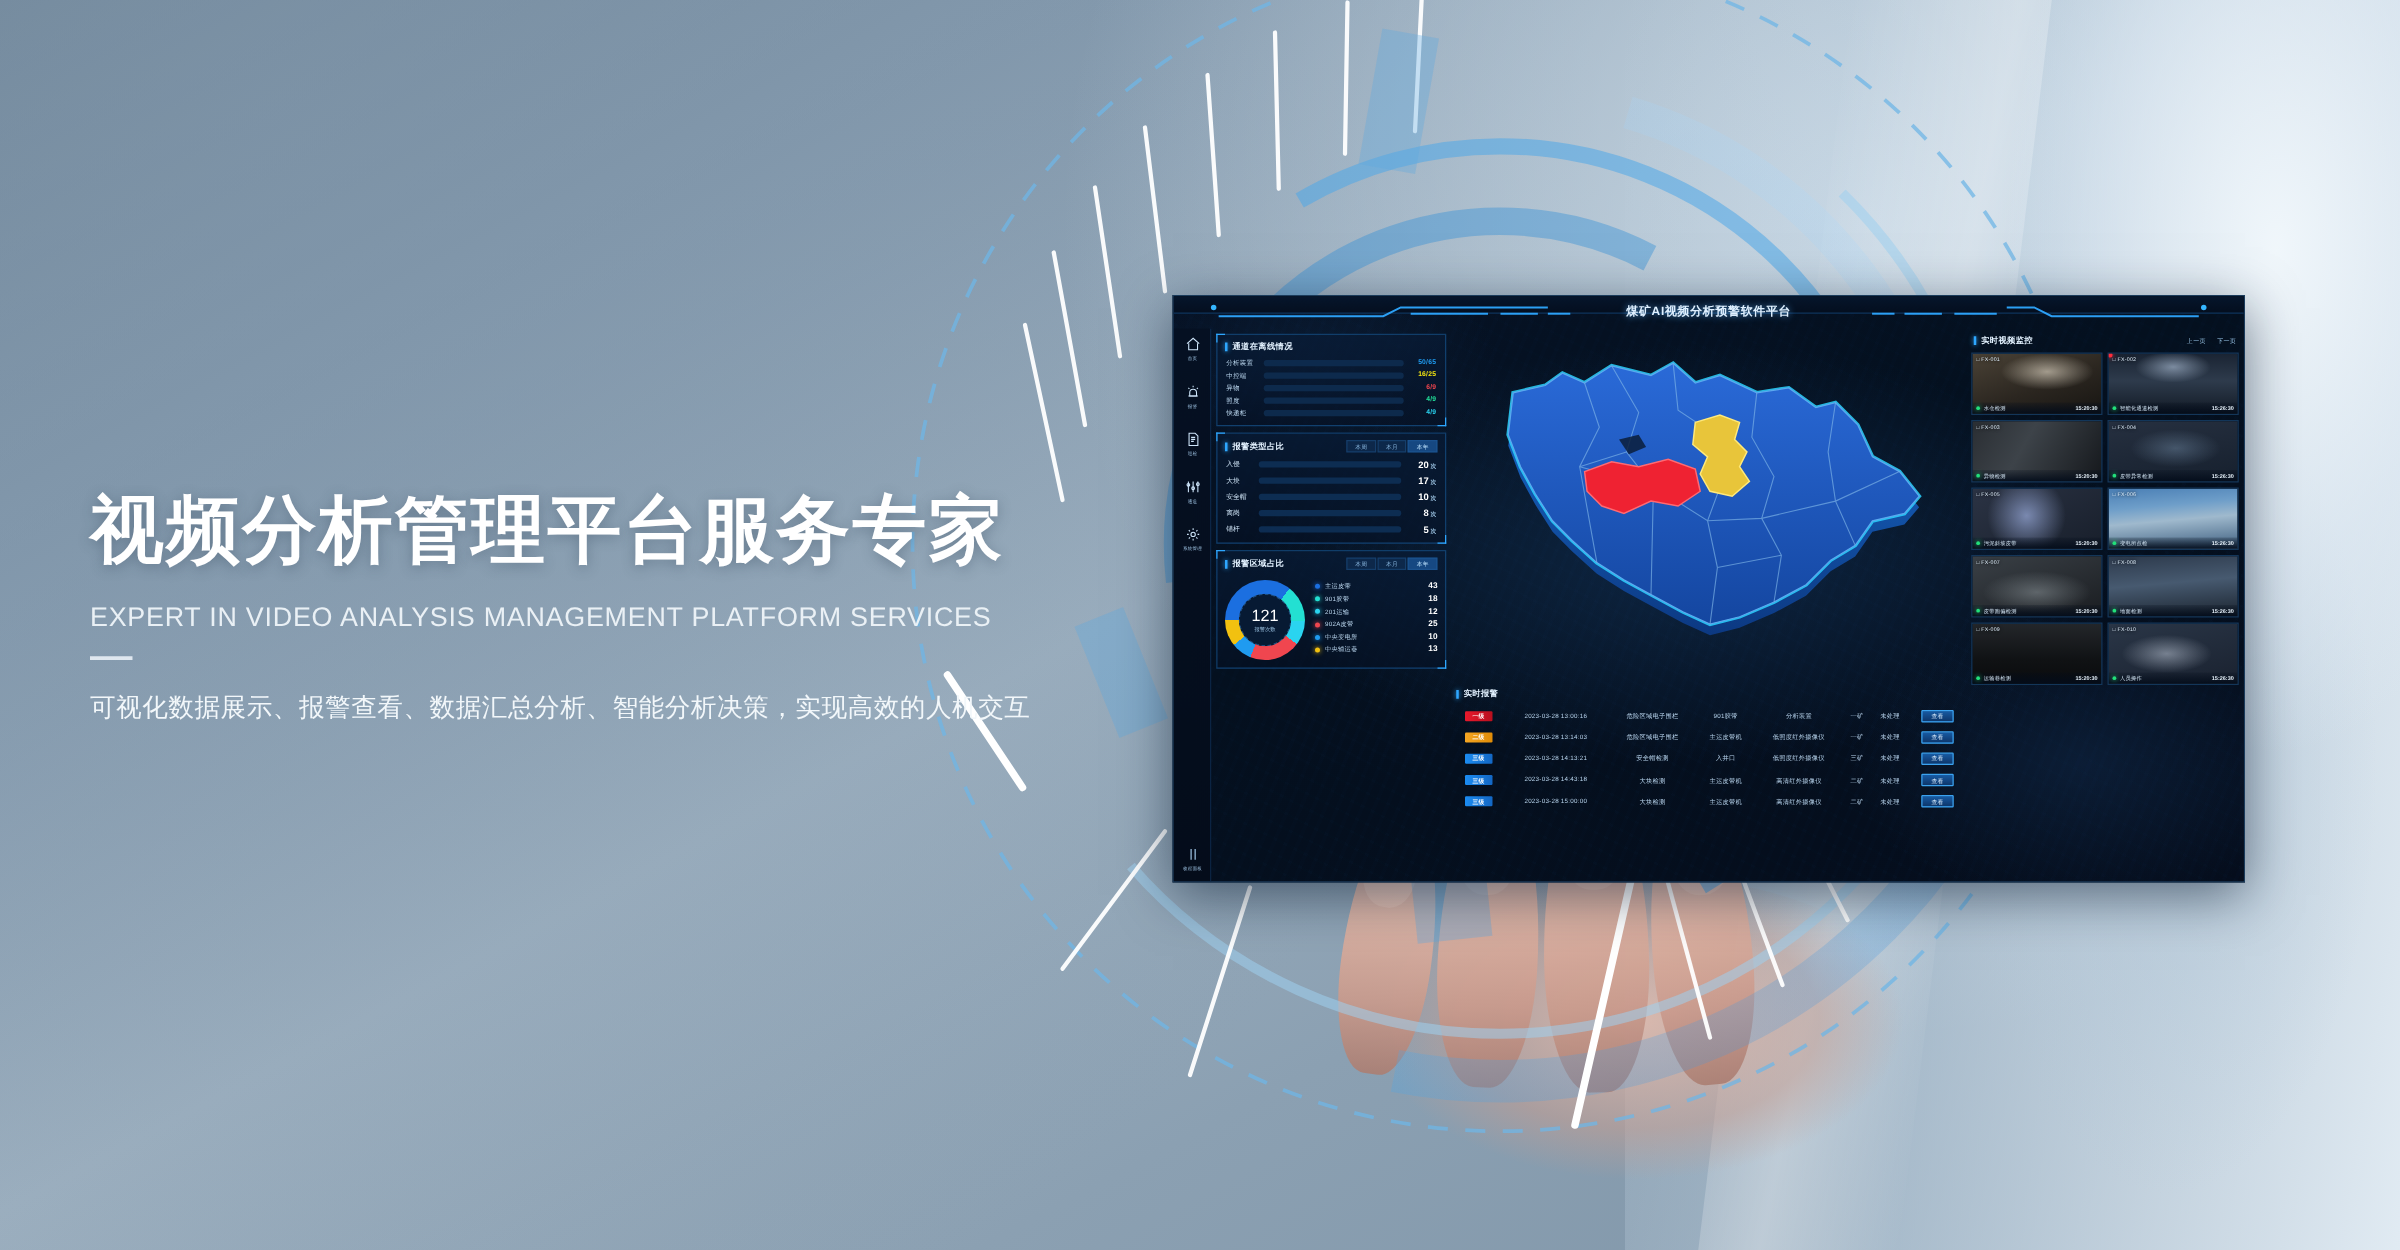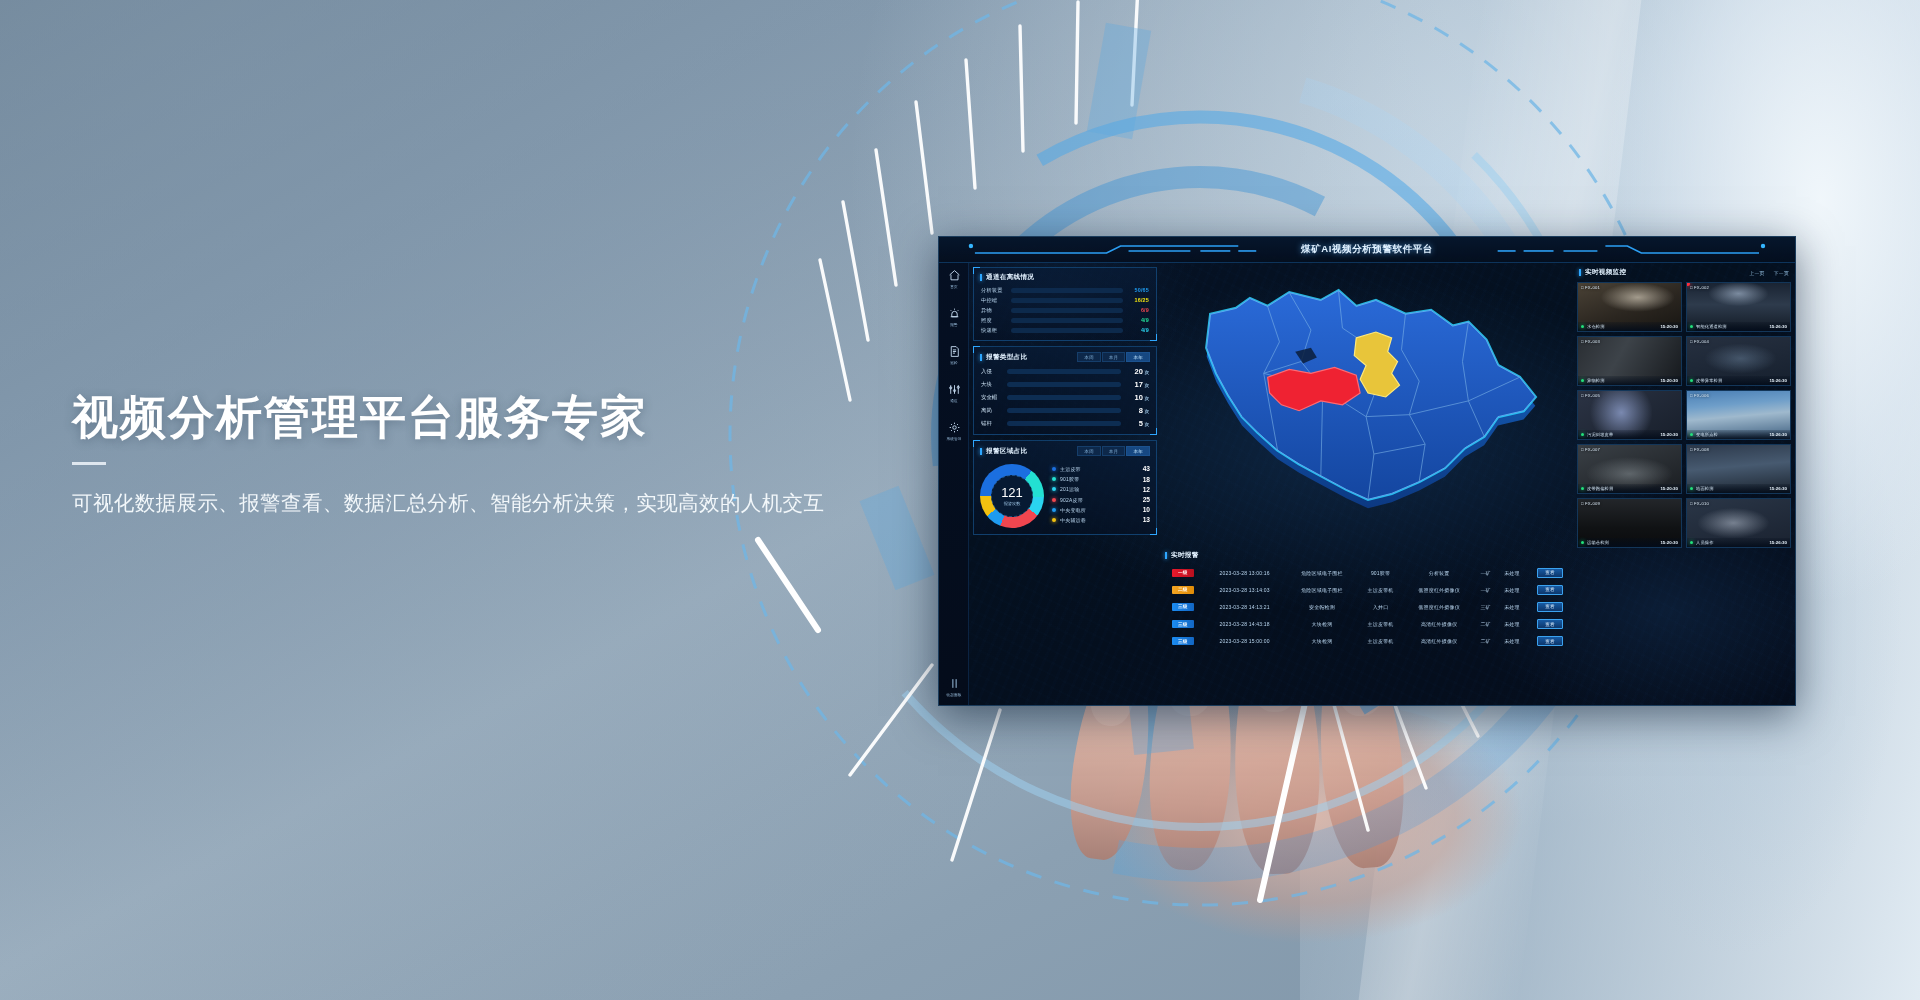--- a/index.html
+++ b/index.html
@@ -51,21 +51,21 @@
     background:radial-gradient(ellipse 250px 150px at 50% 40%, rgba(224,186,172,.9) 0%, rgba(198,158,145,.55) 58%, rgba(160,175,190,0) 85%);
     border-radius:50% 50% 45% 45%;
   }
 
   
   #rings{ position:absolute; left:700px; top:-70px; width:1000px; height:1000px; pointer-events:none; }
 
   
   #hero{ position:absolute; left:72px; top:390px; width:840px; }
   #hero-title{
-    font-size:46px; font-weight:bold; color:#ffffff; letter-spacing:2px;
+    font-size:59px; font-weight:bold; color:#ffffff; letter-spacing:2px;
     text-shadow:0 2px 10px rgba(40,60,80,.35); line-height:1.18; white-space:nowrap;
   }
   #hero-sub{
     margin-top:22px; font-size:21.5px; color:#eef4f8; letter-spacing:.6px;
     font-weight:400; opacity:.96; white-space:nowrap;
   }
   #hero-rule{ margin-top:18px; width:34px; height:3px; background:#e9f0f6; opacity:.9; }
   #hero-desc{
     margin-top:24px; font-size:20.5px; color:#f2f7fa; letter-spacing:.4px; white-space:nowrap;
   }
@@ -88,21 +88,21 @@
   }
   #dash-bgtex:after{
     content:""; position:absolute; inset:0; opacity:.35;
     background:
       repeating-linear-gradient(113deg, rgba(30,70,120,.10) 0 3px, rgba(0,0,0,0) 3px 9px),
       repeating-linear-gradient(27deg, rgba(24,58,104,.10) 0 2px, rgba(0,0,0,0) 2px 11px);
   }
 
   
   #dash-header{
-    position:absolute; left:0; top:0; width:100%; height:26px;
+    position:absolute; left:0; top:0; width:100%; height:14px;
     background:linear-gradient(180deg,rgba(6,22,44,.96),rgba(4,14,30,.9));
     border-bottom:1px solid rgba(28,110,180,.35);
   }
   #dash-title{
     position:absolute; left:0; right:0; top:6px; text-align:center;
     color:#dff0ff; font-size:9.5px; font-weight:bold; letter-spacing:.6px;
     text-shadow:0 0 6px rgba(90,180,255,.75);
   }
 
   
@@ -280,20 +280,21 @@
       <rect x="396" y="96" width="46" height="110" transform="rotate(10 419 151)"></rect>
       <rect x="612" y="366" width="54" height="90" transform="rotate(14 639 411)"></rect>
       <rect x="430" y="744" width="60" height="78" transform="rotate(-6 460 783)"></rect>
       <rect x="176" y="560" width="42" height="96" transform="rotate(-22 197 608)"></rect>
     </g>
   </g>
 </svg>
 
 <div id="hero">
   <div id="hero-title">视频分析管理平台服务专家</div>
+  <div id="hero-sub">EXPERT IN VIDEO ANALYSIS MANAGEMENT PLATFORM SERVICES</div>
   <div id="hero-rule"></div>
   <div id="hero-desc">可视化数据展示、报警查看、数据汇总分析、智能分析决策，实现高效的人机交互</div>
 </div>
 
 <div id="dash">
   <div id="dash-bgtex"></div>
 
   <div id="dash-header">
     <svg class="svgdeco" viewBox="0 0 858 26" preserveAspectRatio="none">
       <g stroke="#2ea7ff" stroke-width="1.6" fill="none" opacity=".95">

